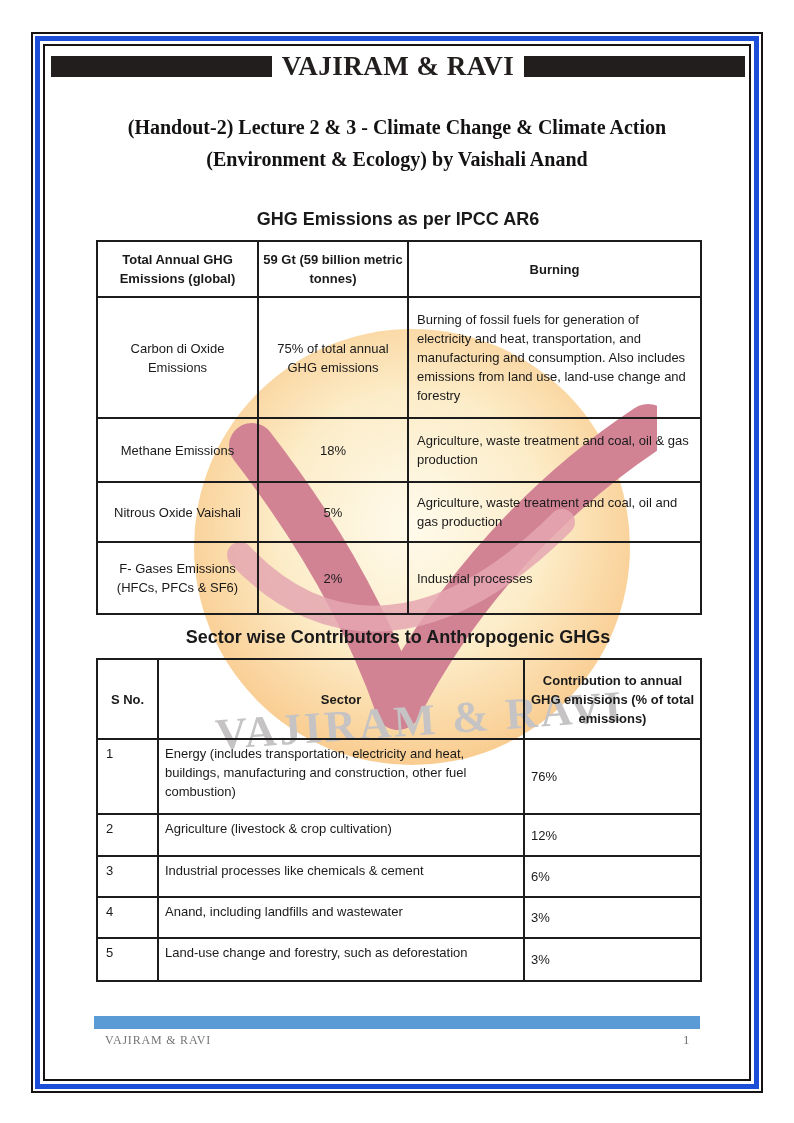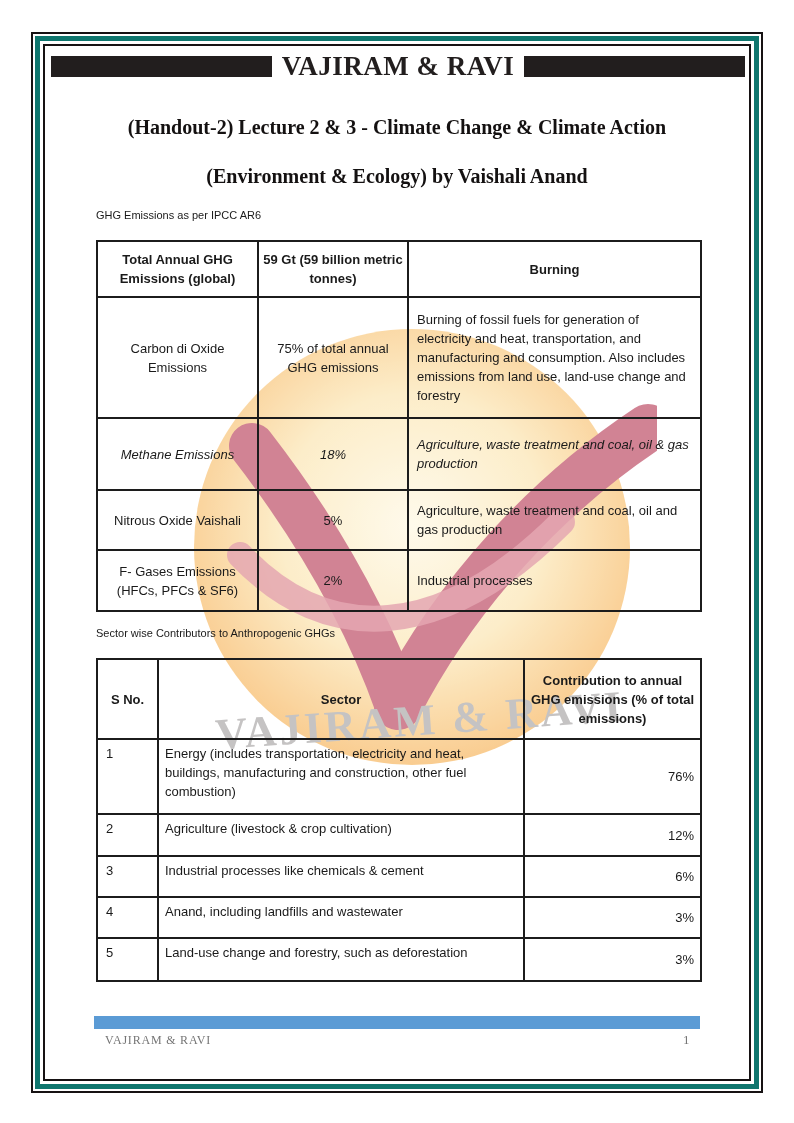--- a/index.html
+++ b/index.html
@@ -2,76 +2,76 @@
 <html><head>
 <meta charset="utf-8">
 <style>
   * { margin:0; padding:0; box-sizing:border-box; }
   html,body { width:794px; height:1123px; background:#ffffff; overflow:hidden;
               font-family:"Liberation Sans", sans-serif; }
 
   
   .frame   { position:absolute; left:31px; top:32px; width:732px; height:1061px;
              border:2px solid #161213; padding:2px; }
-  .frame-mid   { width:100%; height:100%; border:5px solid #0f766e; padding:3px; }
+  .frame-mid   { width:100%; height:100%; border:5px solid #1d4ed8; padding:3px; }
   .frame-inner { width:100%; height:100%; border:2px solid #161213; position:relative; }
   .content { position:absolute; inset:0; }
 
   
   .brand-row { position:absolute; left:6px; right:4px; top:9px; height:23px;
                display:flex; align-items:center; }
   .brand-bar { flex:1; height:21px; background:#221e1e; }
   .brand-text{ font-family:"Liberation Serif", serif; font-weight:bold; font-size:27px;
                line-height:1; color:#221e1e; margin:0 10px; white-space:nowrap;
                letter-spacing:0.5px; }
 
   
   .doc-title { position:absolute; left:0; width:100%; text-align:center;
                font-family:"Liberation Serif", serif; font-weight:bold; font-size:20px;
                color:#141111;margin-top:15px; }
   .line1 { top:55px; }
-  .line2 { top:104px; }
+  .line2 { top:87px; }
 
   
   .watermark { position:absolute; left:132px; top:271px; width:480px; height:470px;
                opacity:0.55; pointer-events:none; }
   .wm-text { position:absolute; left:38px; top:378px; white-space:nowrap;
              font-family:"Liberation Serif", serif; font-weight:bold; font-size:44px;
              color:#969393; letter-spacing:3px; transform:rotate(-4deg); }
 
   
   table { position:absolute; border-collapse:collapse; table-layout:fixed;
           background:transparent; width:604px; left:51px; }
   th, td { border:2px solid #1c1c1c; font-size:13px; line-height:19px; color:#1a1a1a;
            overflow:hidden; }
   th { font-weight:bold; text-align:center; vertical-align:middle; padding:2px 2px; }
 
   .t1 { top:194px; }
   .t1 thead tr { height:56px;margin-left:21px; }
   .t1 tbody tr:nth-child(1) { height:121px; }
-  .t1 tbody tr:nth-child(2) { height:72px;font-style:italic; }
+  .t1 tbody tr:nth-child(2) { height:64px; }
   .t1 tbody tr:nth-child(3) { height:60px; }
-  .t1 tbody tr:nth-child(4) { height:61px; }
+  .t1 tbody tr:nth-child(4) { height:72px; }
   .t1 td:nth-child(1) { text-align:center; vertical-align:middle; padding:2px 6px; }
   .t1 td:nth-child(2) { text-align:center; vertical-align:middle; padding:2px 6px;margin-top:40px; }
   .t1 td:nth-child(3) { text-align:left;   vertical-align:middle; padding:3px 8px; }
 
   .t2 { top:612px; }
   .t2 thead tr { height:80px; }
   .t2 tbody tr:nth-child(1) { height:75px; }
   .t2 tbody tr:nth-child(2) { height:42px; }
   .t2 tbody tr:nth-child(3) { height:38px; }
   .t2 tbody tr:nth-child(4) { height:39px; }
   .t2 tbody tr:nth-child(5) { height:43px; }
   .t2 td:nth-child(1) { text-align:left; vertical-align:top; padding:4px 8px; }
   .t2 td:nth-child(2) { text-align:left; vertical-align:top; padding:4px 45px 4px 6px; }
-  .t2 td:nth-child(3) { text-align:right; vertical-align:middle; padding:10px 6px; }
-
-  .tbl-title { position:absolute; left:51px; width:604px; 
-               font-weight:normal; font-size:11px; color:#1a1a1a; }
+  .t2 td:nth-child(3) { text-align:left; vertical-align:middle; padding:10px 6px; }
+
+  .tbl-title { position:absolute; left:51px; width:604px; text-align:center;
+               font-weight:bold; font-size:18px; color:#1a1a1a; }
   .t1-title { top:163px; }
   .t2-title { top:581px; }
 
   
   .footer-bar   { position:absolute; left:49px; top:970px; width:606px; height:13px; }
   .footer-brand { position:absolute; left:60px; top:987px;
                   font-family:"Liberation Serif", serif; font-size:12px; color:#757575;
                   letter-spacing:0.8px; }
   .footer-page  { position:absolute; left:638px; top:986px;
                   font-family:"Liberation Serif", serif; font-size:13px; color:#757575; }

